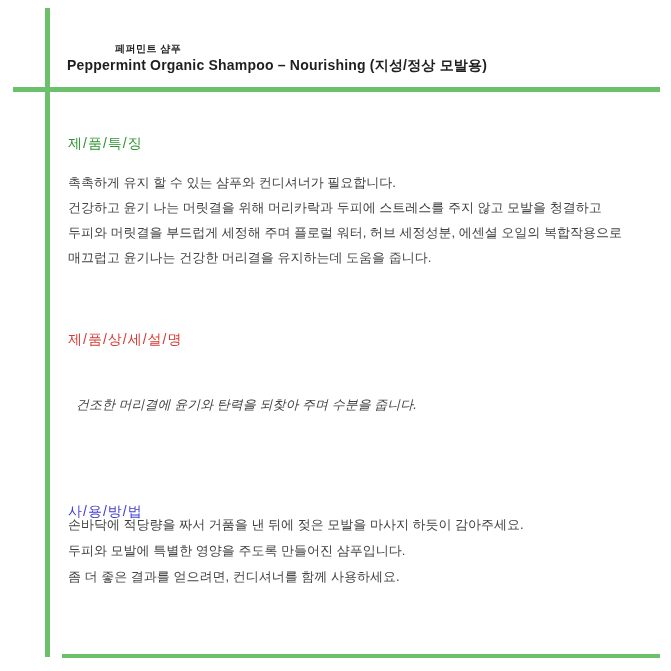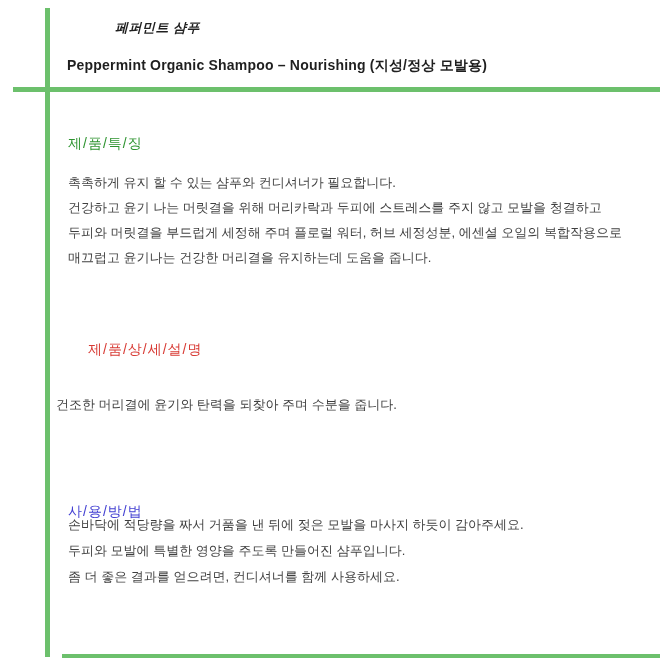--- a/index.html
+++ b/index.html
@@ -11,29 +11,29 @@
     --title-text:#1f1f1f;
   }
   html,body{margin:0;padding:0;}
   body{
     width:671px;height:671px;background:#ffffff;position:relative;overflow:hidden;
     font-family:"Liberation Sans","DejaVu Sans",sans-serif;
   }
   .vbar{position:absolute;left:45px;top:8px;width:5px;height:649px;background:var(--green-line);}
   .topline{position:absolute;left:13px;top:87px;width:647px;height:5px;background:var(--green-line);}
   .botline{position:absolute;left:62px;top:654px;width:598px;height:4px;background:var(--green-line);}
-  .title-kr{position:absolute;left:115px;top:19px;font-size:13px;font-weight:bold;color:var(--title-text);letter-spacing:0.5px;font-style:italic;}
+  .title-kr{position:absolute;left:115px;top:42px;font-size:10px;font-weight:bold;color:var(--title-text);letter-spacing:0.5px;}
   .title-en{position:absolute;left:67px;top:57px;font-size:14px;font-weight:bold;color:var(--title-text);letter-spacing:0.2px;}
   .sec-head{position:absolute;left:68px;font-size:14px;font-weight:normal;letter-spacing:1px;}
   .h-features{top:135px;color:var(--green-head);}
-  .h-details{top:341px;color:var(--red-head);margin-left:20px;}
+  .h-details{top:331px;color:var(--red-head);}
   .h-usage{top:503px;color:var(--blue-head);}
   .para{position:absolute;left:68px;font-size:13px;color:var(--body-text);line-height:25px;white-space:nowrap;}
   .p-features{top:170px;}
-  .p-details{top:397px;left:56px;line-height:15px;}
+  .p-details{top:397px;left:76px;line-height:15px;font-style:italic;}
   .p-usage{top:512px;line-height:26px;}
   .para strong{color:#1c1c1c;font-weight:bold;}
 </style>
 </head>
 <body>
 
 <div class="vbar"></div>
 <div class="topline"></div>
 <div class="botline"></div>
 

